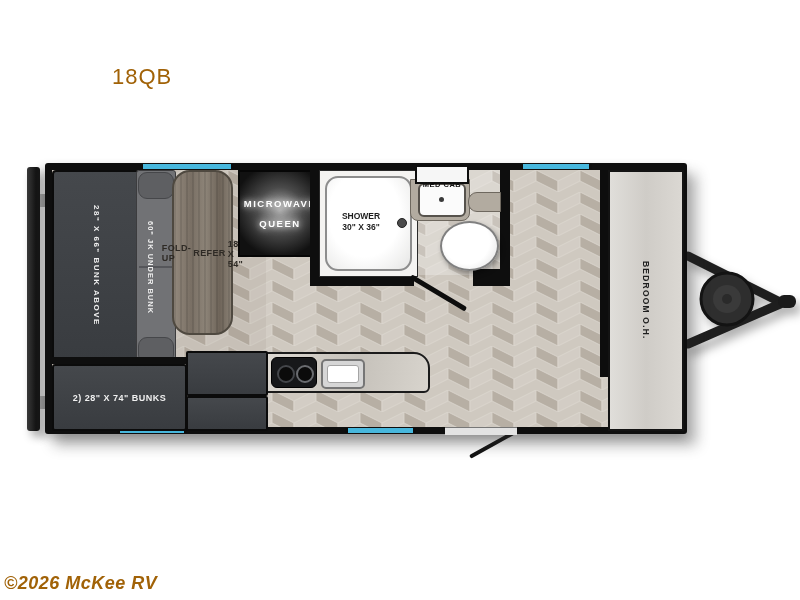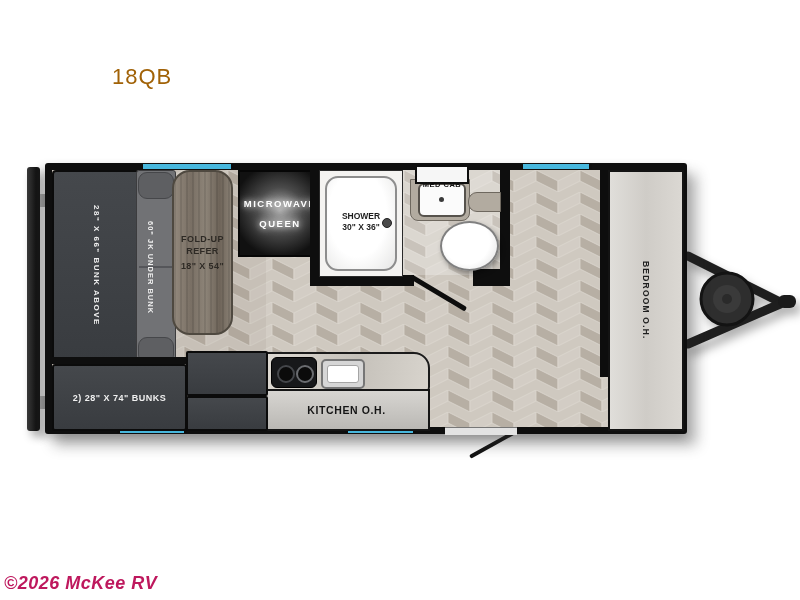--- a/index.html
+++ b/index.html
@@ -1,21 +1,21 @@
 <!DOCTYPE html>
 <html><head>
 <meta charset="utf-8">
 <style>
   html,body{margin:0;padding:0;background:#ffffff;}
   .canvas{position:relative;width:800px;height:600px;background:#ffffff;overflow:hidden;
           font-family:"Liberation Sans",sans-serif;}
   .abs{position:absolute;}
 
   .plan-title{left:112px;top:64px;font-size:22px;letter-spacing:1px;color:#a16207;}
-  .watermark{left:4px;top:573px;font-size:18px;font-weight:bold;font-style:italic;color:#be185d;letter-spacing:.5px;}
+  .watermark{left:4px;top:573px;font-size:18px;font-weight:bold;font-style:italic;color:#a16207;letter-spacing:.5px;}
 
   
   .shell{left:45px;top:163px;width:642px;height:271px;background:#0e0e0e;border-radius:3px;
          box-shadow:9px 11px 14px rgba(40,40,40,.38), -3px 4px 8px rgba(60,60,60,.25);}
   .floor{position:absolute;left:7px;top:7px;width:628px;height:257px;overflow:visible;}
 
   
   .win{position:absolute;height:5px;background:#47b7dd;border-left:3px solid #0c0c0c;border-right:3px solid #0c0c0c;}
   .entry-gap{position:absolute;left:400px;top:264px;width:72px;height:7px;background:#e3e3e3;border-top:1px solid #777;}
 
@@ -35,33 +35,33 @@
   .sofa{position:absolute;left:84px;top:0;width:38px;height:193px;background:#717275;border:1px solid #3c3c3e;border-radius:3px;}
   .sofa-arm{position:absolute;left:1px;width:34px;height:25px;background:#5e5f62;border:1px solid #46474a;border-radius:9px;}
   .sofa-seam{position:absolute;left:2px;top:95px;width:33px;height:2px;background:#55565a;}
   .sofa-label{position:absolute;left:0;top:28px;width:26px;height:138px;display:flex;align-items:center;justify-content:center;}
 
   
   .table{position:absolute;left:120px;top:0;width:57px;height:161px;border-radius:18px;border:2px solid #4f4940;
          background:linear-gradient(90deg,#93897d,#796f64 30%,#8d8478 55%,#6e6459 80%,#8a8175),
                     repeating-linear-gradient(90deg,rgba(0,0,0,.10) 0 2px,rgba(255,255,255,.05) 2px 6px);
          background-blend-mode:multiply;
-         display:flex;flex-direction:column;align-items:center;justify-content:center;gap:2px;}
+         display:flex;flex-direction:row;align-items:center;justify-content:center;gap:2px;}
   .table span{font-size:9px;font-weight:bold;color:#2e2a25;letter-spacing:.4px;}
 
   
   .micro{position:absolute;left:186px;top:0;width:80px;height:83px;border:2px solid #060606;
          background:radial-gradient(circle at 50% 46%,#aaaaaa 0%,#4a4a4a 38%,#111111 78%);
          display:flex;flex-direction:column;align-items:center;justify-content:center;gap:9px;}
   .micro span{font-size:9.5px;font-weight:bold;color:#ffffff;letter-spacing:1.5px;
               text-shadow:0 0 6px rgba(255,255,255,.95),0 0 12px rgba(255,255,255,.6);}
 
   
   .bath-light{position:absolute;left:348px;top:0;width:100px;height:105px;background:rgba(255,255,255,.26);}
-  .shower{position:absolute;left:267px;top:0;width:82px;height:105px;background:#f4f3f1;border:1px solid #2a2a2a;}
+  .shower{position:absolute;left:267px;top:0;width:82px;height:105px;background:#f4f3f1;border:1px solid #2a2a2a;padding-left:15px;}
   .shower-pan{position:absolute;left:5px;top:5px;right:5px;bottom:5px;border:2px solid #8d8d8d;border-radius:13px;
               background:radial-gradient(ellipse at 45% 40%,#ffffff 55%,#ebebea 90%);}
   .shower-text{position:absolute;left:8px;top:40px;width:66px;text-align:center;line-height:11px;}
   .shower-text span{font-size:8.5px;font-weight:bold;color:#1d1d1d;display:block;}
   .drain{position:absolute;right:10px;top:47px;width:8px;height:8px;border-radius:50%;background:#4a4a4a;border:1px solid #222;}
   .medcab{position:absolute;left:363px;top:-5px;width:50px;height:15px;background:#f6f6f6;border:2px solid #0d0d0d;
           display:flex;align-items:center;justify-content:center;z-index:8;}
   .medcab span{font-size:7.5px;font-weight:bold;color:#111;letter-spacing:.5px;margin-top:20px;}
   .vanity{position:absolute;left:358px;top:9px;width:58px;height:40px;background:#b2aba0;border:1px solid #6e685f;border-radius:0 0 8px 8px;}
   .vshelf{position:absolute;left:416px;top:22px;width:31px;height:18px;background:#b2aba0;border:1px solid #6e685f;border-radius:9px 0 0 9px;}
@@ -206,23 +206,20 @@
       </div>
 
       <div class="counter"></div>
       <div class="stove">
           <i class="b1"></i>
           <i class="b2"></i>
         </div>
       <div class="ksink">
           <i></i>
         </div>
-      <div class="kpanel">
-        <span>KITCHEN O.H.</span>
-      </div>
 
       <div class="wall" style="left:0;top:187px;width:136px;height:7px;"></div>
       <div class="darkbox" style="left:0;top:194px;width:131px;height:63px;border-radius:3px;">
         <span style="font-size:9px;font-weight:bold;color:#f0f0f0;letter-spacing:.5px;">2) 28" X 74" BUNKS</span>
       </div>
       <div class="darkbox" style="left:134px;top:181px;width:78px;height:41px;border-radius:2px;"></div>
       <div class="darkbox" style="left:134px;top:226px;width:78px;height:31px;border-radius:2px;"></div>
 
     </div>
   </div>

